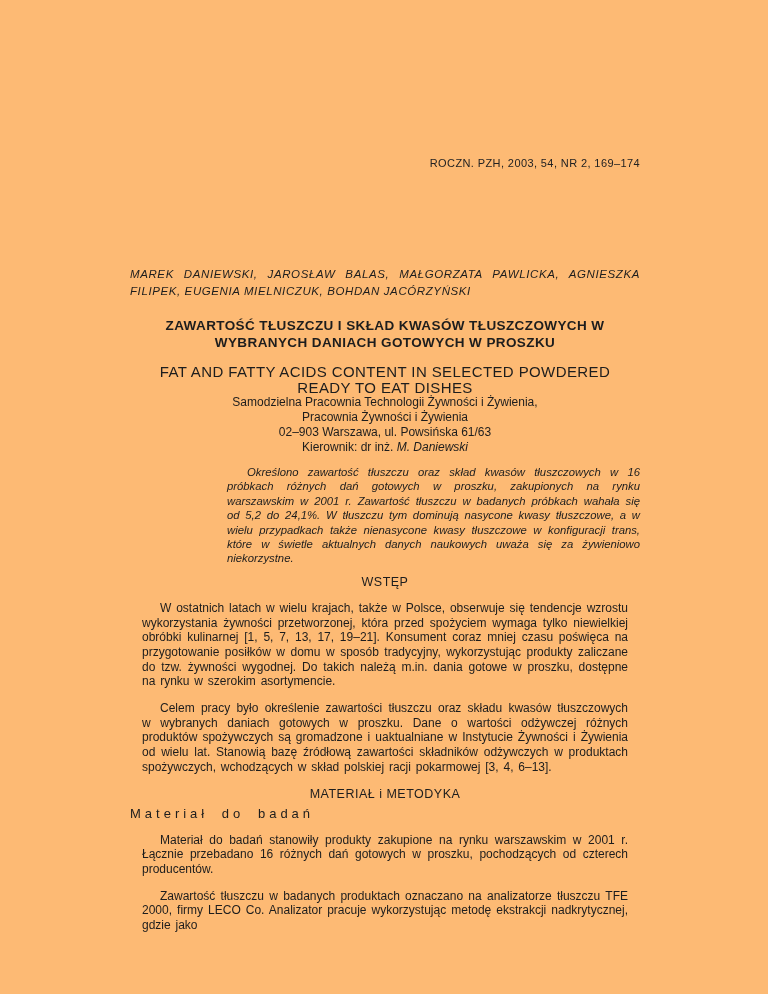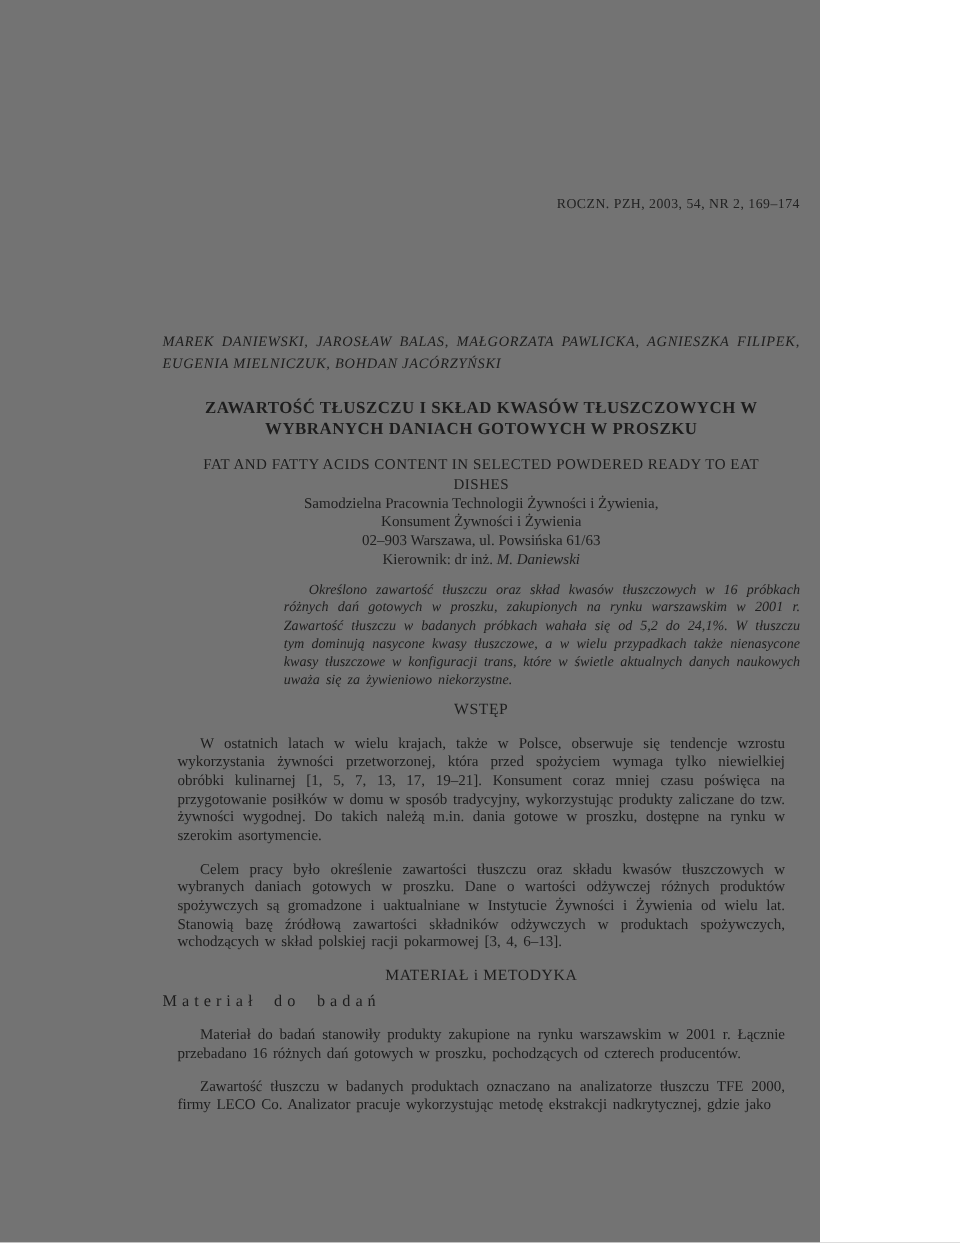--- a/index.html
+++ b/index.html
@@ -2,25 +2,25 @@
 <html lang="pl"><head>
 <meta charset="utf-8">
 <style>
   html, body {
     margin: 0;
     padding: 0;
     background: #ffffff;
   }
   .page {
     position: relative;
-    width: 656px;
+    width: 768px;
     height: 994px;
-    background: #737373;
+    background: #fdba74;
     color: #1d1d1d;
-    font-family: Liberation Serif, serif;
+    font-family: Liberation Sans, sans-serif;
     overflow: hidden;
   }
   .content {
     width: 510px;
     margin-left: 130px;
     padding-top: 157px;
   }
   .journal-citation {
     font-size: 11px;
     letter-spacing: 0.4px;
@@ -42,21 +42,21 @@
     font-weight: bold;
     letter-spacing: 0.4px;
     text-align: center;
     line-height: 17px;
   }
   .title-en {
     margin-top: 13px;
     max-width: 488px;
     margin-left: auto;
     margin-right: auto;
-    font-size: 12px;
+    font-size: 15px;
     letter-spacing: 0.4px;
     text-align: center;
     line-height: 15.5px;
   }
   .affiliation {
     font-size: 12px;
     text-align: center;
     line-height: 15px;
   }
   .affiliation .head-name {
@@ -105,21 +105,21 @@
     <div class="journal-citation">ROCZN. PZH, 2003, 54, NR 2, 169–174</div>
 
     <div class="authors">MAREK DANIEWSKI, JAROSŁAW BALAS, MAŁGORZATA PAWLICKA, AGNIESZKA FILIPEK, EUGENIA MIELNICZUK, BOHDAN JACÓRZYŃSKI</div>
 
     <div class="title-pl">ZAWARTOŚĆ TŁUSZCZU I SKŁAD KWASÓW TŁUSZCZOWYCH W WYBRANYCH DANIACH GOTOWYCH W PROSZKU</div>
 
     <div class="title-en">FAT AND FATTY ACIDS CONTENT IN SELECTED POWDERED READY TO EAT DISHES</div>
 
     <div class="affiliation">
       <div>Samodzielna Pracownia Technologii Żywności i Żywienia,</div>
-      <div>Konsument Żywności i Żywienia</div>
+      <div>Pracownia Żywności i Żywienia</div>
       <div>02–903 Warszawa, ul. Powsińska 61/63</div>
       <div><span>Kierownik: dr inż. </span><span class="head-name">M. Daniewski</span></div>
     </div>
 
     <div class="abstract">Określono zawartość tłuszczu oraz skład kwasów tłuszczowych w 16 próbkach różnych dań gotowych w proszku, zakupionych na rynku warszawskim w 2001 r. Zawartość tłuszczu w badanych próbkach wahała się od 5,2 do 24,1%. W tłuszczu tym dominują nasycone kwasy tłuszczowe, a w wielu przypadkach także nienasycone kwasy tłuszczowe w konfiguracji trans, które w świetle aktualnych danych naukowych uważa się za żywieniowo niekorzystne.</div>
 
     <div class="section-heading">WSTĘP</div>
 
     <p class="body-para">W ostatnich latach w wielu krajach, także w Polsce, obserwuje się tendencje wzrostu wykorzystania żywności przetworzonej, która przed spożyciem wymaga tylko niewielkiej obróbki kulinarnej [1, 5, 7, 13, 17, 19–21]. Konsument coraz mniej czasu poświęca na przygotowanie posiłków w domu w sposób tradycyjny, wykorzystując produkty zaliczane do tzw. żywności wygodnej. Do takich należą m.in. dania gotowe w proszku, dostępne na rynku w szerokim asortymencie.</p>
 

